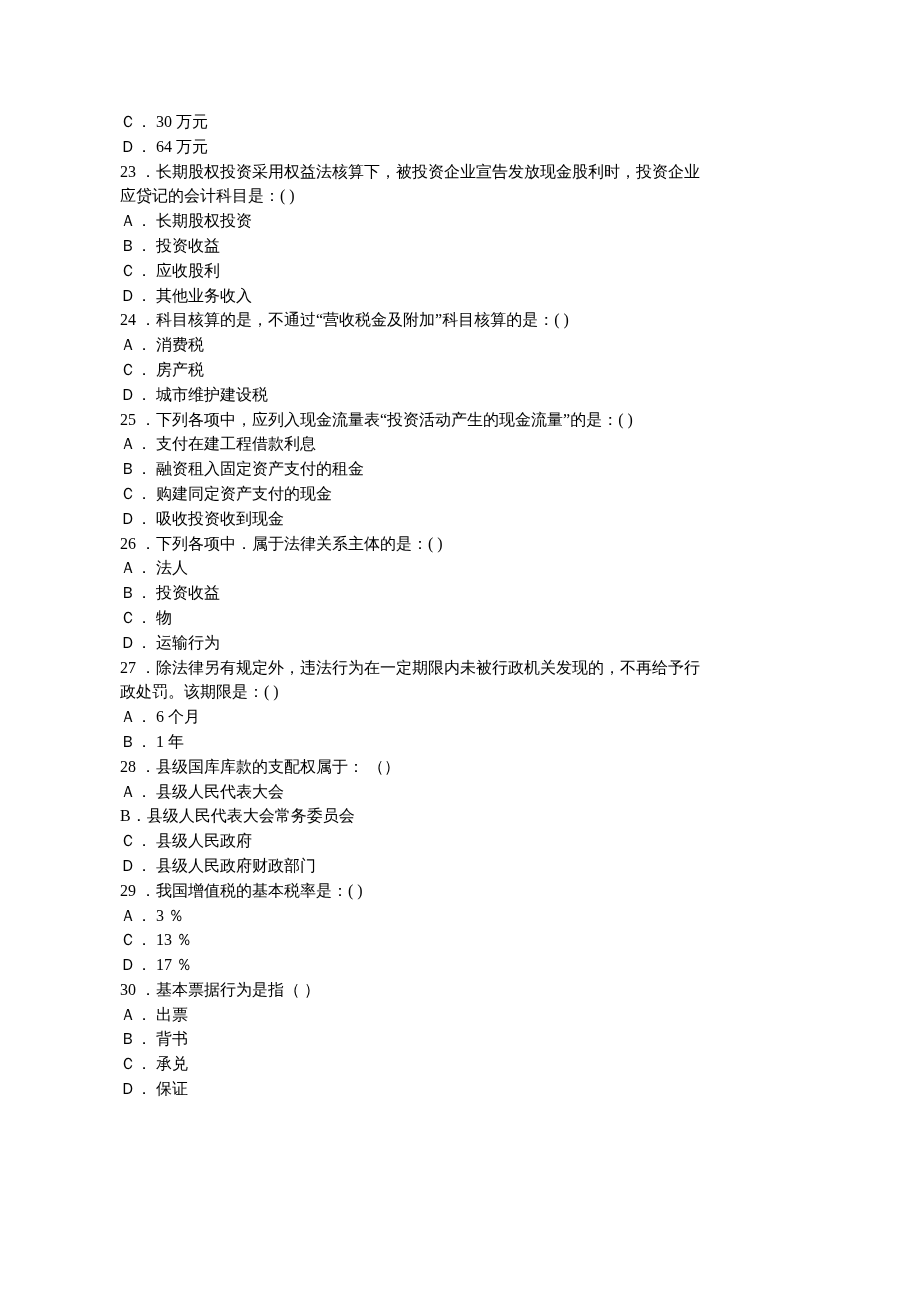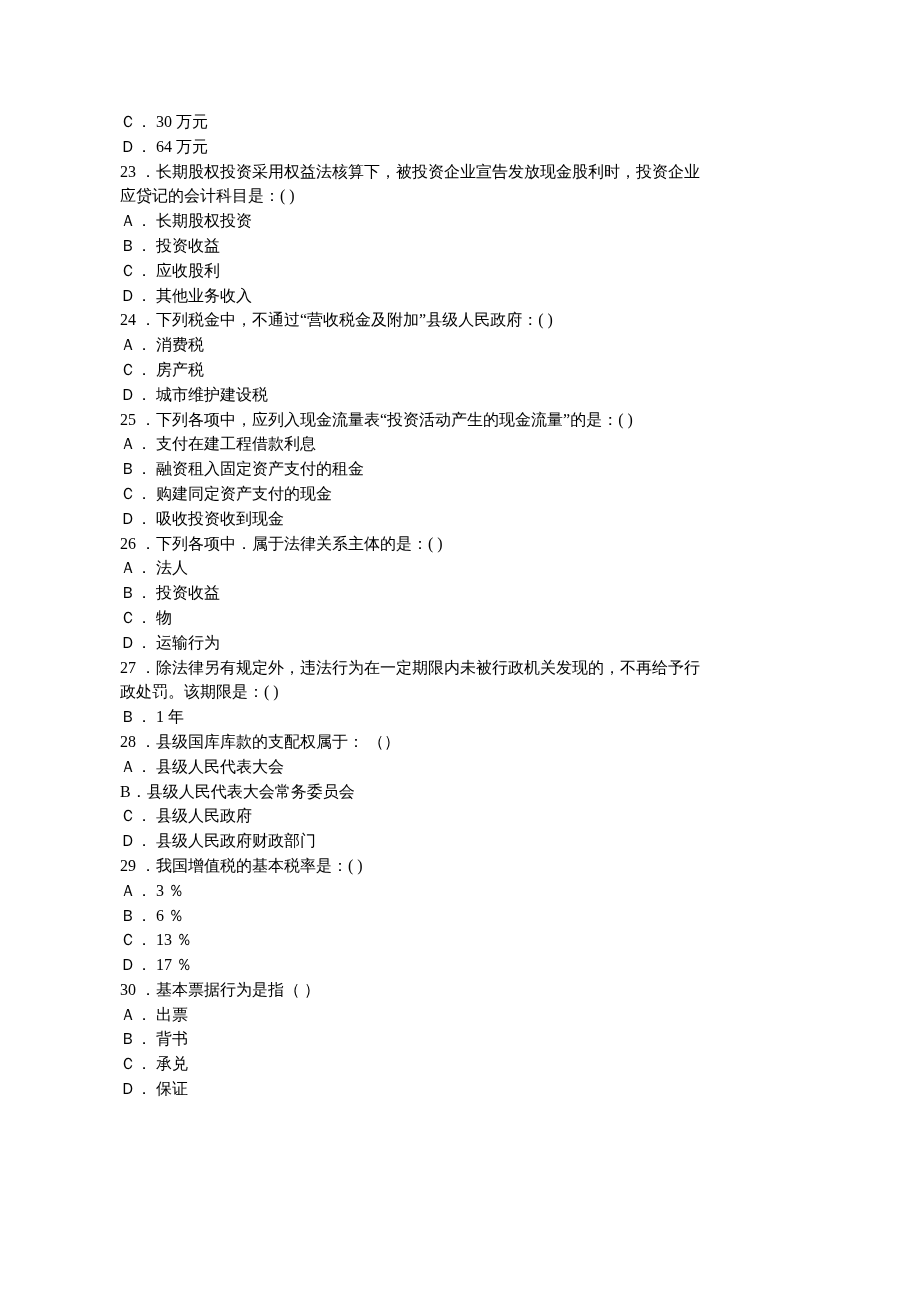--- a/index.html
+++ b/index.html
@@ -30,49 +30,49 @@
 
   <div class="line">Ｃ． 30 万元</div>
   <div class="line">Ｄ． 64 万元</div>
 
   <div class="line"><span>23</span> ．<span>长期股权投资采用权益法核算下，被投资企业宣告发放现金股利时，投资企业应贷记的会计科目是：(  )</span></div>
   <div class="line">Ａ． 长期股权投资</div>
   <div class="line">Ｂ． 投资收益</div>
   <div class="line">Ｃ． 应收股利</div>
   <div class="line">Ｄ． 其他业务收入</div>
 
-  <div class="line"><span>24</span> ．<span>下列税金中，不通过“营收税金及附加”县级人民政府：(  )</span></div>
+  <div class="line"><span>24</span> ．<span>科目核算的是，不通过“营收税金及附加”科目核算的是：(  )</span></div>
   <div class="line">Ａ． 消费税</div>
   <div class="line">Ｃ． 房产税</div>
   <div class="line">Ｄ． 城市维护建设税</div>
 
   <div class="line"><span>25</span> ．<span>下列各项中，应列入现金流量表“投资活动产生的现金流量”的是：(  )</span></div>
   <div class="line">Ａ． 支付在建工程借款利息</div>
   <div class="line">Ｂ． 融资租入固定资产支付的租金</div>
   <div class="line">Ｃ． 购建同定资产支付的现金</div>
   <div class="line">Ｄ． 吸收投资收到现金</div>
 
   <div class="line"><span>26</span> ．<span>下列各项中．属于法律关系主体的是：(  )</span></div>
   <div class="line">Ａ． 法人</div>
   <div class="line">Ｂ． 投资收益</div>
   <div class="line">Ｃ． 物</div>
   <div class="line">Ｄ． 运输行为</div>
 
   <div class="line"><span>27</span> ．<span>除法律另有规定外，违法行为在一定期限内未被行政机关发现的，不再给予行政处罚。该期限是：(  )</span></div>
+  <div class="line">Ａ． 6 个月</div>
   <div class="line">Ｂ． 1 年</div>
 
   <div class="line"><span>28</span> ．<span>县级国库库款的支配权属于： （）</span></div>
   <div class="line">Ａ． 县级人民代表大会</div>
   <div class="line">B．县级人民代表大会常务委员会</div>
   <div class="line">Ｃ． 县级人民政府</div>
   <div class="line">Ｄ． 县级人民政府财政部门</div>
 
   <div class="line"><span>29</span> ．<span>我国增值税的基本税率是：(  )</span></div>
   <div class="line">Ａ． 3 ％</div>
-  <div class="line">Ｂ． 6 ％</div>
   <div class="line">Ｃ． 13 ％</div>
   <div class="line">Ｄ． 17 ％</div>
 
   <div class="line"><span>30</span> ．<span>基本票据行为是指（ ）</span></div>
   <div class="line">Ａ． 出票</div>
   <div class="line">Ｂ． 背书</div>
   <div class="line">Ｃ． 承兑</div>
   <div class="line">Ｄ． 保证</div>
 
 </div>

